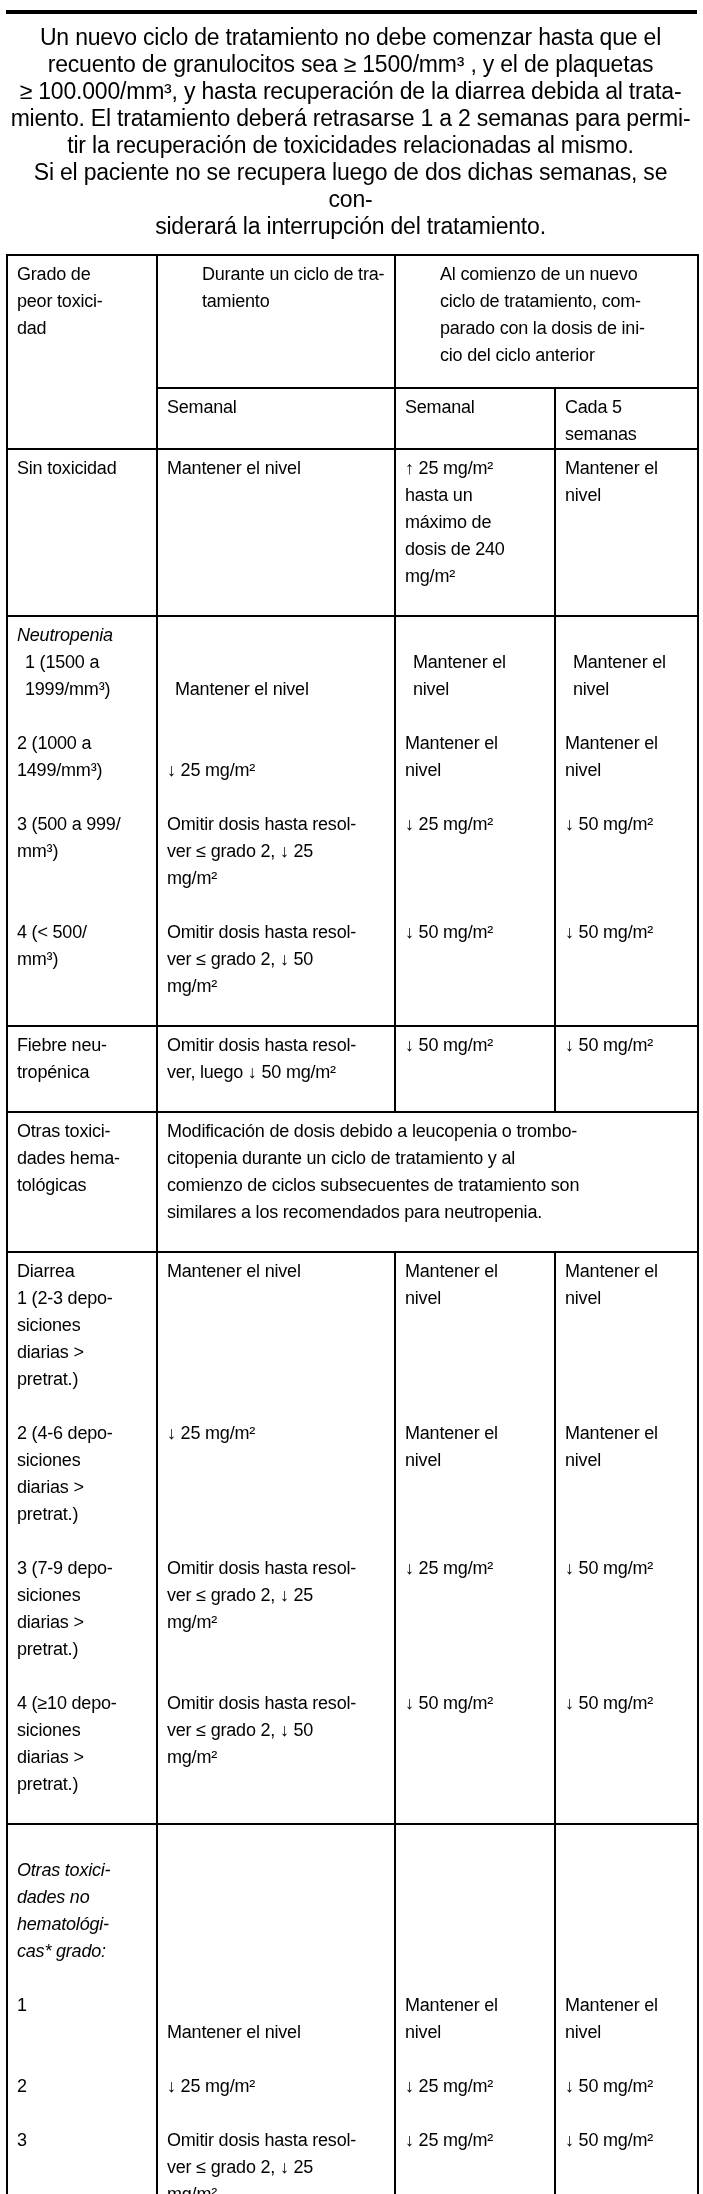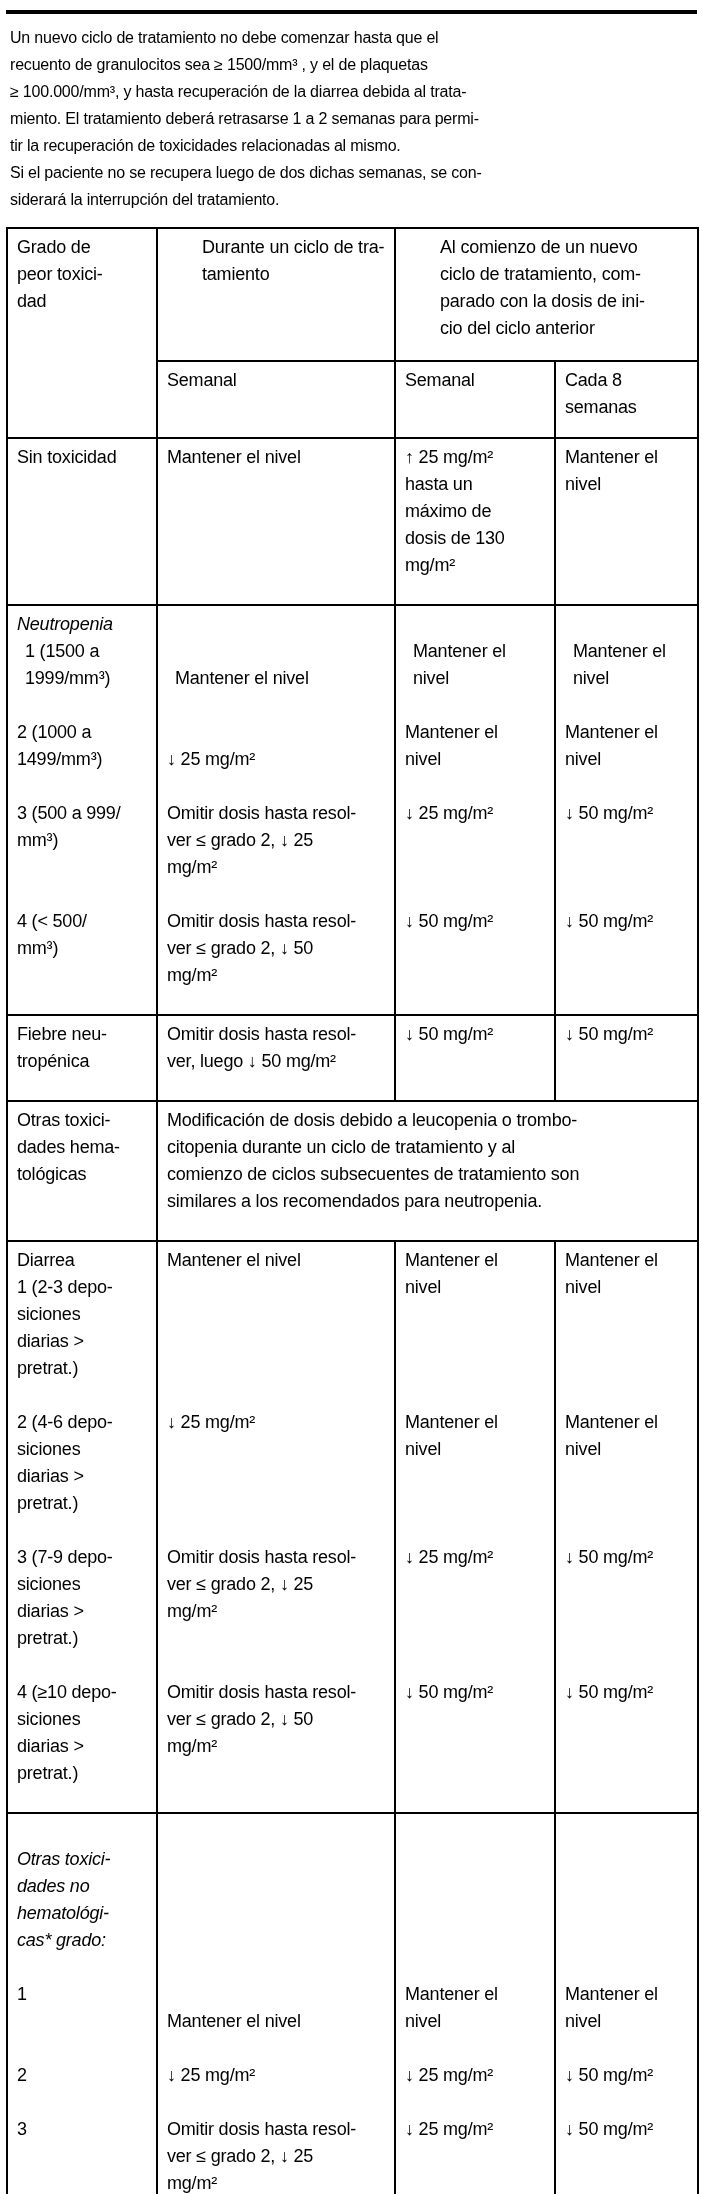--- a/index.html
+++ b/index.html
@@ -12,25 +12,26 @@
   .page { padding-top: 10px; }
   .rule { border-top: 2px solid #000; margin: 0 6px; height: 0; }
   .title {
     font-size: 21px;
     font-weight: bold;
     margin: 7px 10px 8px 10px;
     line-height: 24px;
     letter-spacing: -0.2px;
   }
   .intro {
-    font-size: 16px;
+    font-size: 23px;
     line-height: 27px;
     margin: 10px 12px 14px 10px;
     white-space: pre-line;
     letter-spacing: -0.2px;
+    text-align: center;
   }
   table.dose-table {
     border-collapse: collapse;
     table-layout: fixed;
     width: 691px;
     margin-left: 6px;
     border: 2px solid #000;
     border-bottom: 4px solid #000;
   }
   thead, tbody { border-top: 2px solid #000; }
@@ -41,21 +42,21 @@
     font-size: 18px;
     line-height: 27px;
     vertical-align: top;
     white-space: pre-line;
     letter-spacing: -0.2px;
     word-wrap: break-word;
   }
   thead td { font-weight: normal; margin-top: 36px; }
   thead tr.hrow1 td.hsplit { border-bottom: 2px solid #000; padding-left: 44px; }
   thead tr.hrow1 td { padding-bottom: 18px; }
-  thead tr.hrow2 td { padding-bottom: 16px; }
+  thead tr.hrow2 td { padding-bottom: 0; }
   tr.vb td { vertical-align: bottom; }
   tr.gap td { padding-top: 22px; }
   tr.last td { padding-bottom: 25px; }
   tr.tight td { padding-bottom: 0; margin-left: 35px; }
   tr.afterlabel td { padding-top: 0; padding-left: 17px; }
   .it { font-style: italic; }
 </style>
 </head>
 <body>
 
@@ -88,33 +89,33 @@
         <td class="hsplit">Durante un ciclo de tra-
 tamiento</td>
         <td class="hsplit" colspan="2">Al comienzo de un nuevo
 ciclo de tratamiento, com-
 parado con la dosis de ini-
 cio del ciclo anterior</td>
       </tr>
       <tr class="hrow2">
         <td>Semanal</td>
         <td>Semanal</td>
-        <td>Cada 8
+        <td>Cada 5
 semanas</td>
       </tr>
     </thead>
 
     <tbody>
       <tr class="last">
         <td>Sin toxicidad</td>
         <td>Mantener el nivel</td>
         <td>↑ 25 mg/m²
 hasta un
 máximo de
-dosis de 130
+dosis de 240
 mg/m²</td>
         <td>Mantener el
 nivel</td>
       </tr>
     </tbody>
 
     <tbody>
       <tr class="tight">
         <td class="it">Neutropenia</td>
         <td></td>

